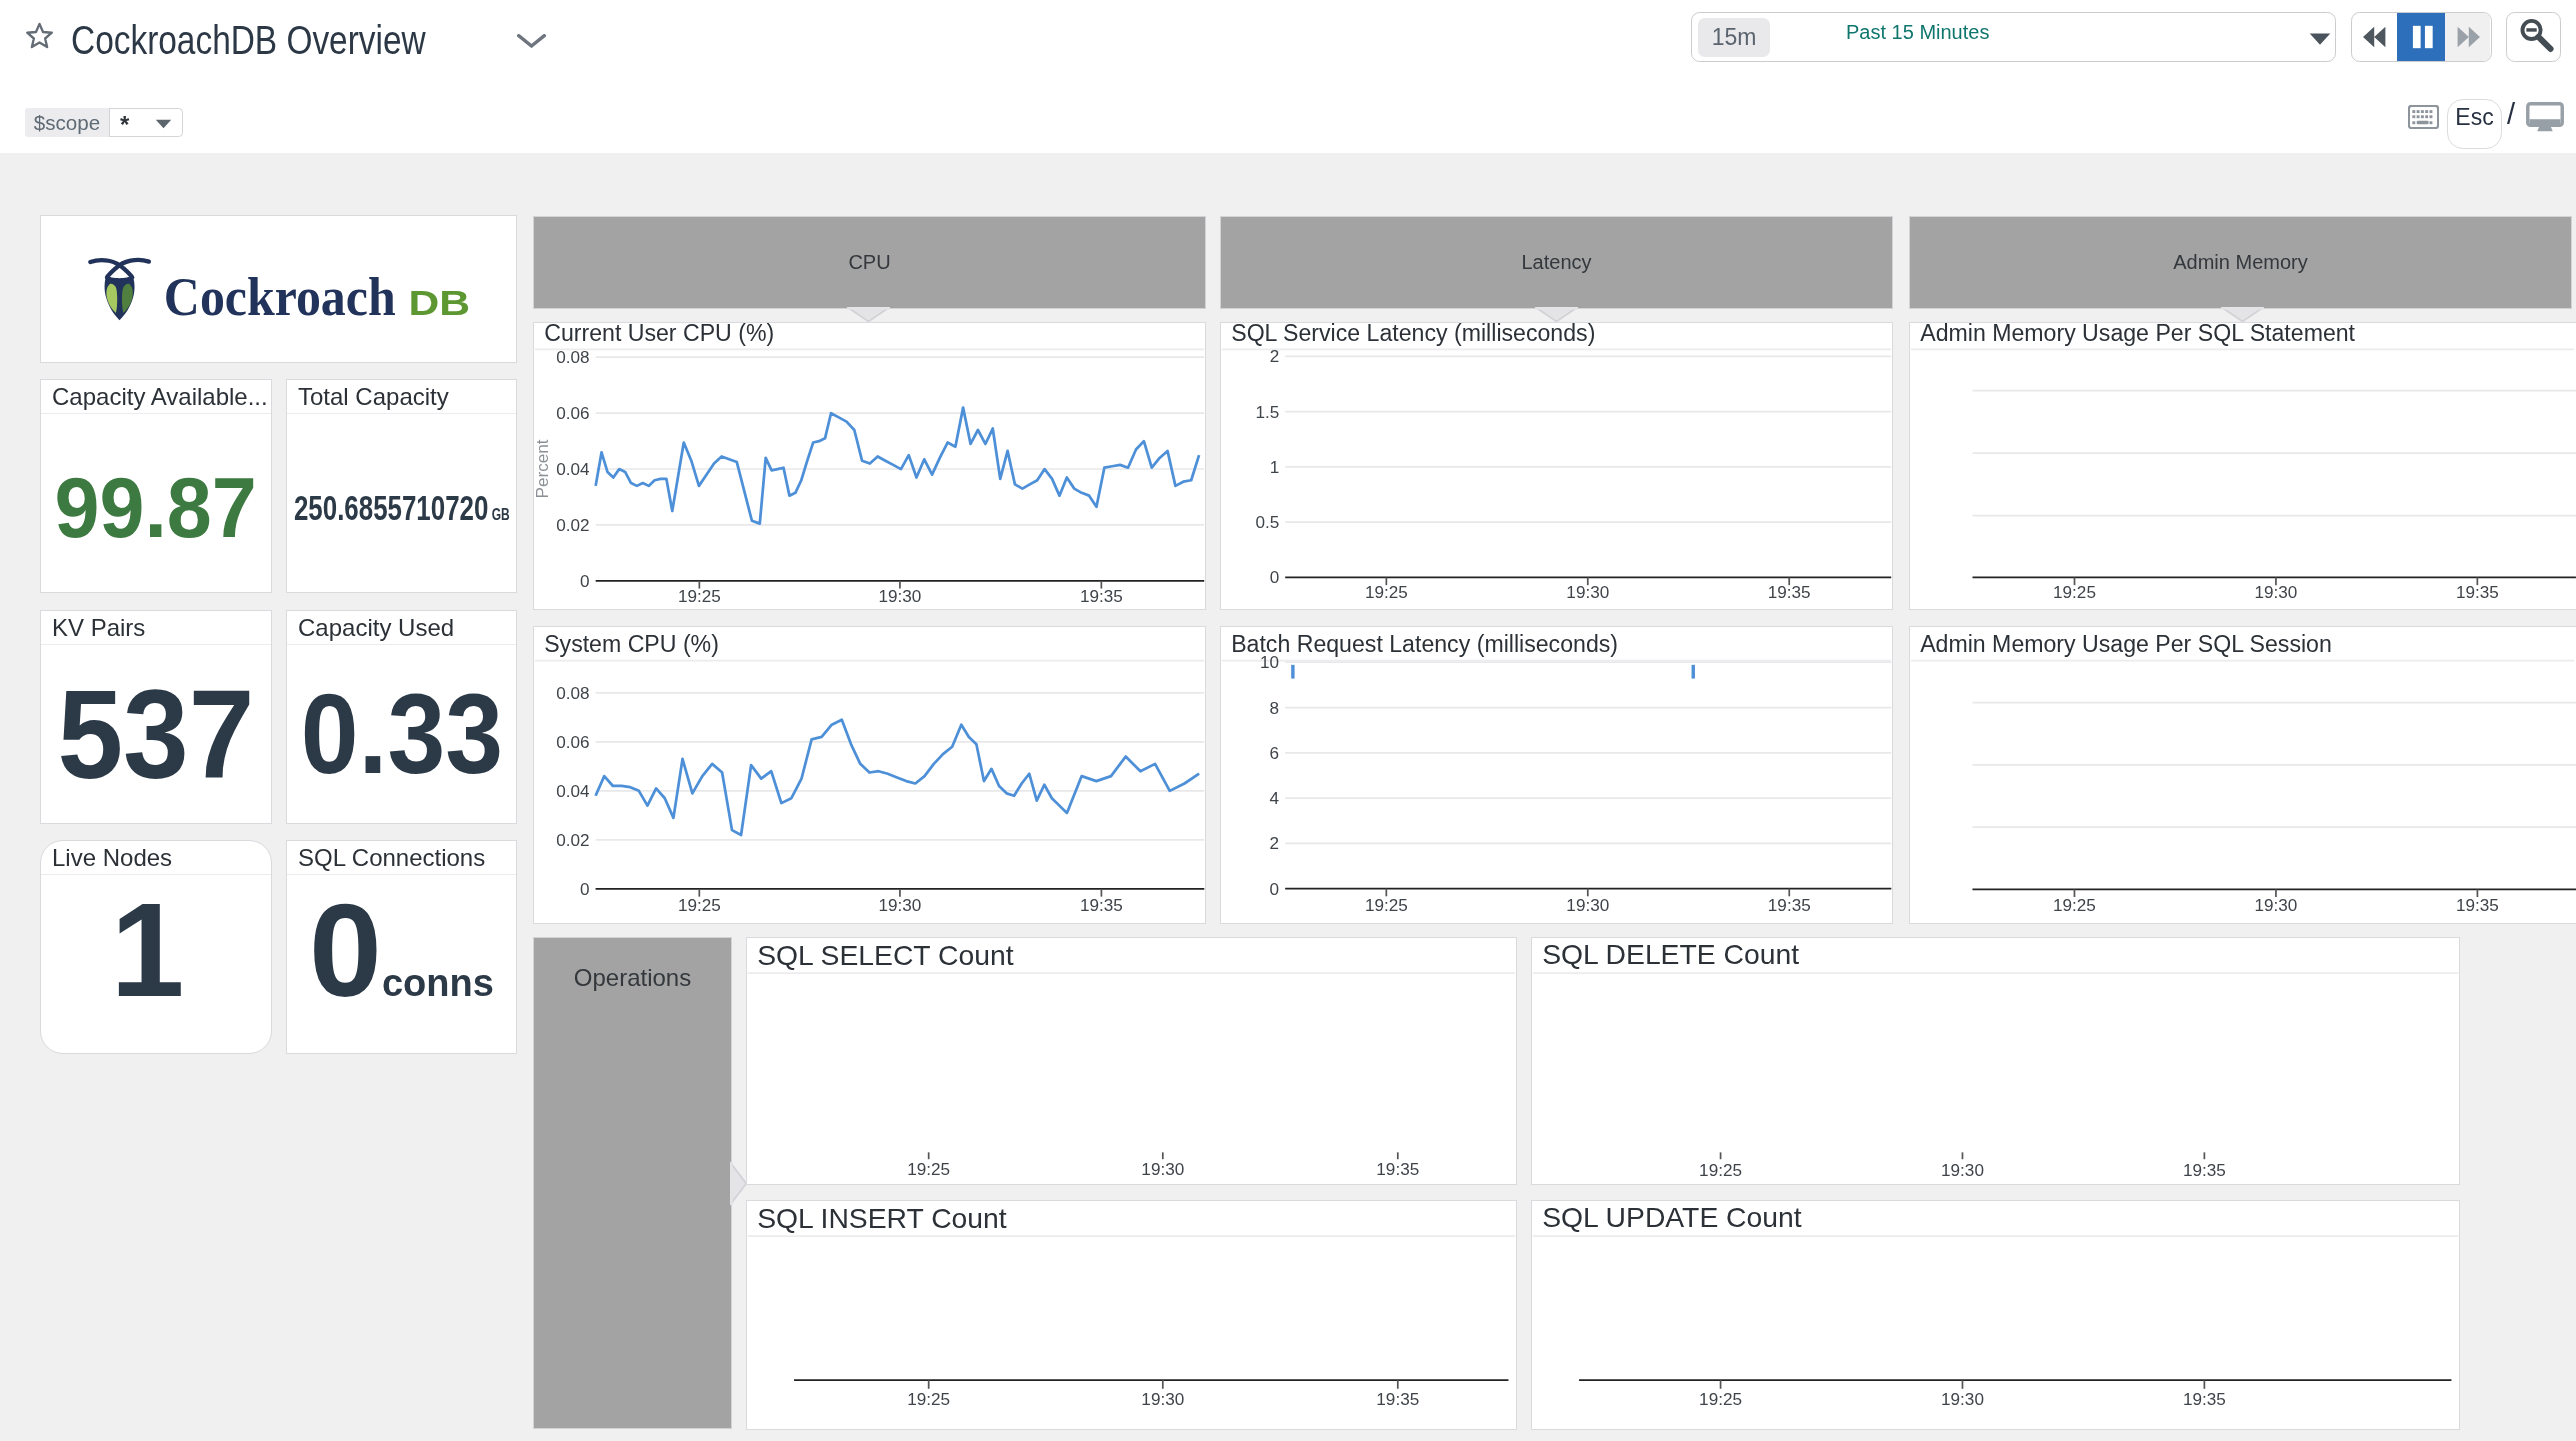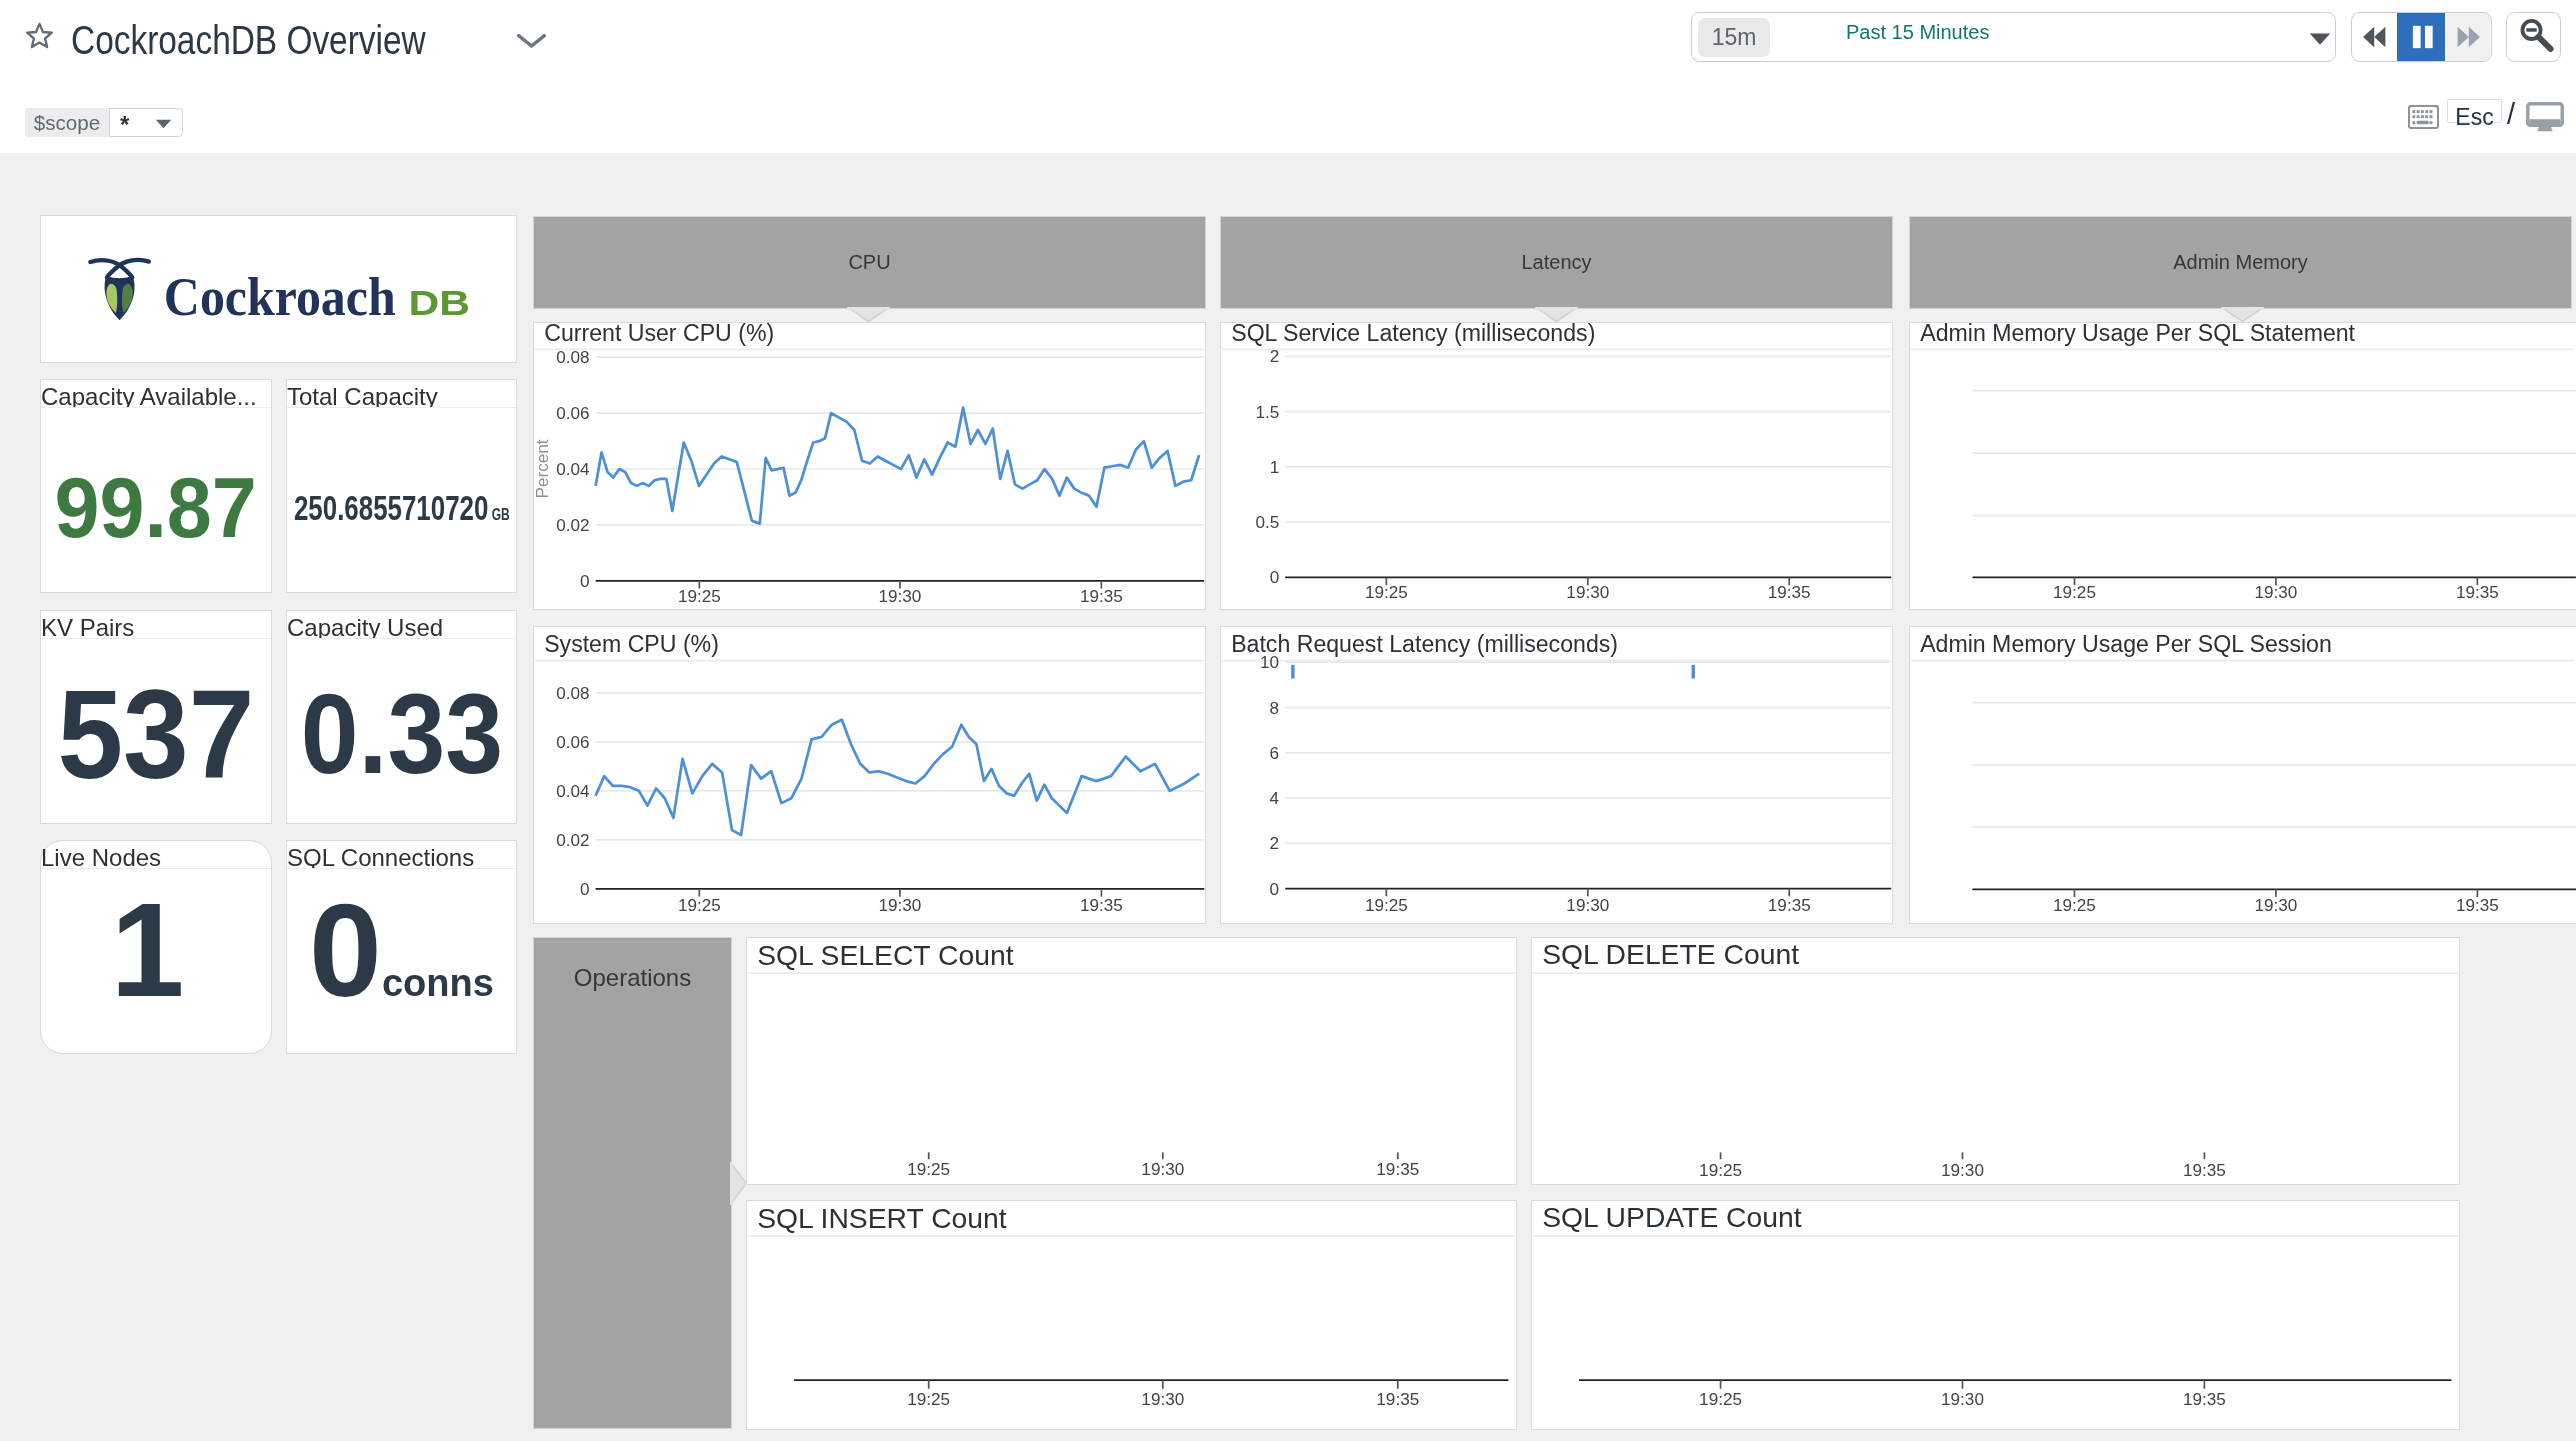--- a/index.html
+++ b/index.html
@@ -6,22 +6,22 @@
 .abs {position:absolute;}
 #content {position:absolute;left:0;top:153px;width:2576px;height:1289px;background:#f0f0f1;}
 .card {position:absolute;background:#fff;border:1.7px solid #d9d9de;}
 .ghdr {position:absolute;background:#a3a3a3;border:1.7px solid #d2d2d7;color:#34383d;
   font-size:20px;display:flex;align-items:center;justify-content:center;}
 .ctitle {font-size:27px;fill:#2b3137;font-family:"Liberation Sans",sans-serif;}
 .btitle {font-size:33px;fill:#2b3137;font-family:"Liberation Sans",sans-serif;}
 .ylab {font-size:20px;fill:#3f444a;font-family:"Liberation Sans",sans-serif;}
 .xlab {font-size:20px;fill:#3f444a;font-family:"Liberation Sans",sans-serif;}
 .ylabr {font-size:20px;fill:#8b9096;font-family:"Liberation Sans",sans-serif;}
-.stitle {position:absolute;left:0;top:0;right:0;height:28px;border-bottom:1.7px solid #ececee;
-  font-size:24px;color:#2b3137;line-height:34px;white-space:nowrap;overflow:hidden;}
+.stitle {position:absolute;left:0;top:0;right:0;height:34px;border-bottom:1.7px solid #ececee;
+  font-size:24px;color:#2b3137;line-height:34px;padding-left:11px;white-space:nowrap;overflow:hidden;}
 .qv {position:absolute;left:0;top:34px;right:0;bottom:0;display:flex;align-items:center;justify-content:center;
   font-weight:bold;color:#2c3a48;}
 </style></head><body>
 <div id="page">
 <div id="content"></div>
 <svg class="abs" style="left:23px;top:20px;" width="33" height="33" viewBox="0 0 24 24">
 <path d="M12 2.8l2.55 5.9 6.4 0.55-4.85 4.2 1.45 6.25L12 16.35l-5.55 3.35 1.45-6.25-4.85-4.2 6.4-0.55z" fill="none" stroke="#646c75" stroke-width="1.7" stroke-linejoin="round"></path>
     </svg>
 <div class="abs" style="left:71px;top:17px;font-size:41px;color:#2c3845;transform:scaleX(0.815);transform-origin:0 0;white-space:nowrap;">CockroachDB Overview</div>
 <svg class="abs" style="left:516px;top:34px;" width="31" height="13.7" viewBox="0 0 36 16">
@@ -74,22 +74,22 @@
   <rect x="5" y="12" width="3.4" height="3.4"></rect>
         <rect x="10" y="12" width="3.4" height="3.4"></rect>
         <rect x="15" y="12" width="3.4" height="3.4"></rect>
         <rect x="20" y="12" width="3.4" height="3.4"></rect>
         <rect x="25" y="12" width="3.4" height="3.4"></rect>
   <rect x="5" y="19" width="3.4" height="3.4"></rect>
         <rect x="10" y="18.5" width="14" height="4" rx="1.5"></rect>
         <rect x="25" y="19" width="3.4" height="3.4"></rect>
  </g>
     </svg>
-<div class="abs" style="left:2447px;top:99px;width:55px;height:24px;border:1.7px solid #dcdce0;
-border-radius:2px;background:#fff;font-size:23px;color:#273142;text-align:center;line-height:34px;">Esc</div>
+<div class="abs" style="left:2447px;top:99px;width:55px;height:50px;border:1.7px solid #dcdce0;
+border-radius:16px;background:#fff;font-size:23px;color:#273142;text-align:center;line-height:34px;">Esc</div>
 <div class="abs" style="left:2507px;top:98px;font-size:29px;color:#273142;">/</div>
 <svg class="abs" style="left:2526px;top:102px;" width="38" height="31" viewBox="0 0 44 36">
  <rect x="2" y="2" width="40" height="25" rx="3" fill="none" stroke="#98a0a7" stroke-width="4"></rect>
  <rect x="4" y="20" width="36" height="7" fill="#98a0a7"></rect>
  <path d="M16 27 h12 l3 7 h-18 z" fill="#98a0a7"></path>
 </svg>
 <div class="card" style="left:40px;top:215px;width:477px;height:148px;"></div>
 
 <svg class="abs" style="left:40px;top:215px;" width="477" height="148" viewBox="0 0 556 173">
  <path d="M 77 70.5 C 82.5 75 101.5 75 107 70.5 C 110.3 77 110.6 88 108 96.5 C 105 107 99.5 116 92.2 123 C 85 116 79.5 107 76.5 96.5 C 73.9 88 74.2 77 77 70.5 Z" fill="#21335a"></path>

